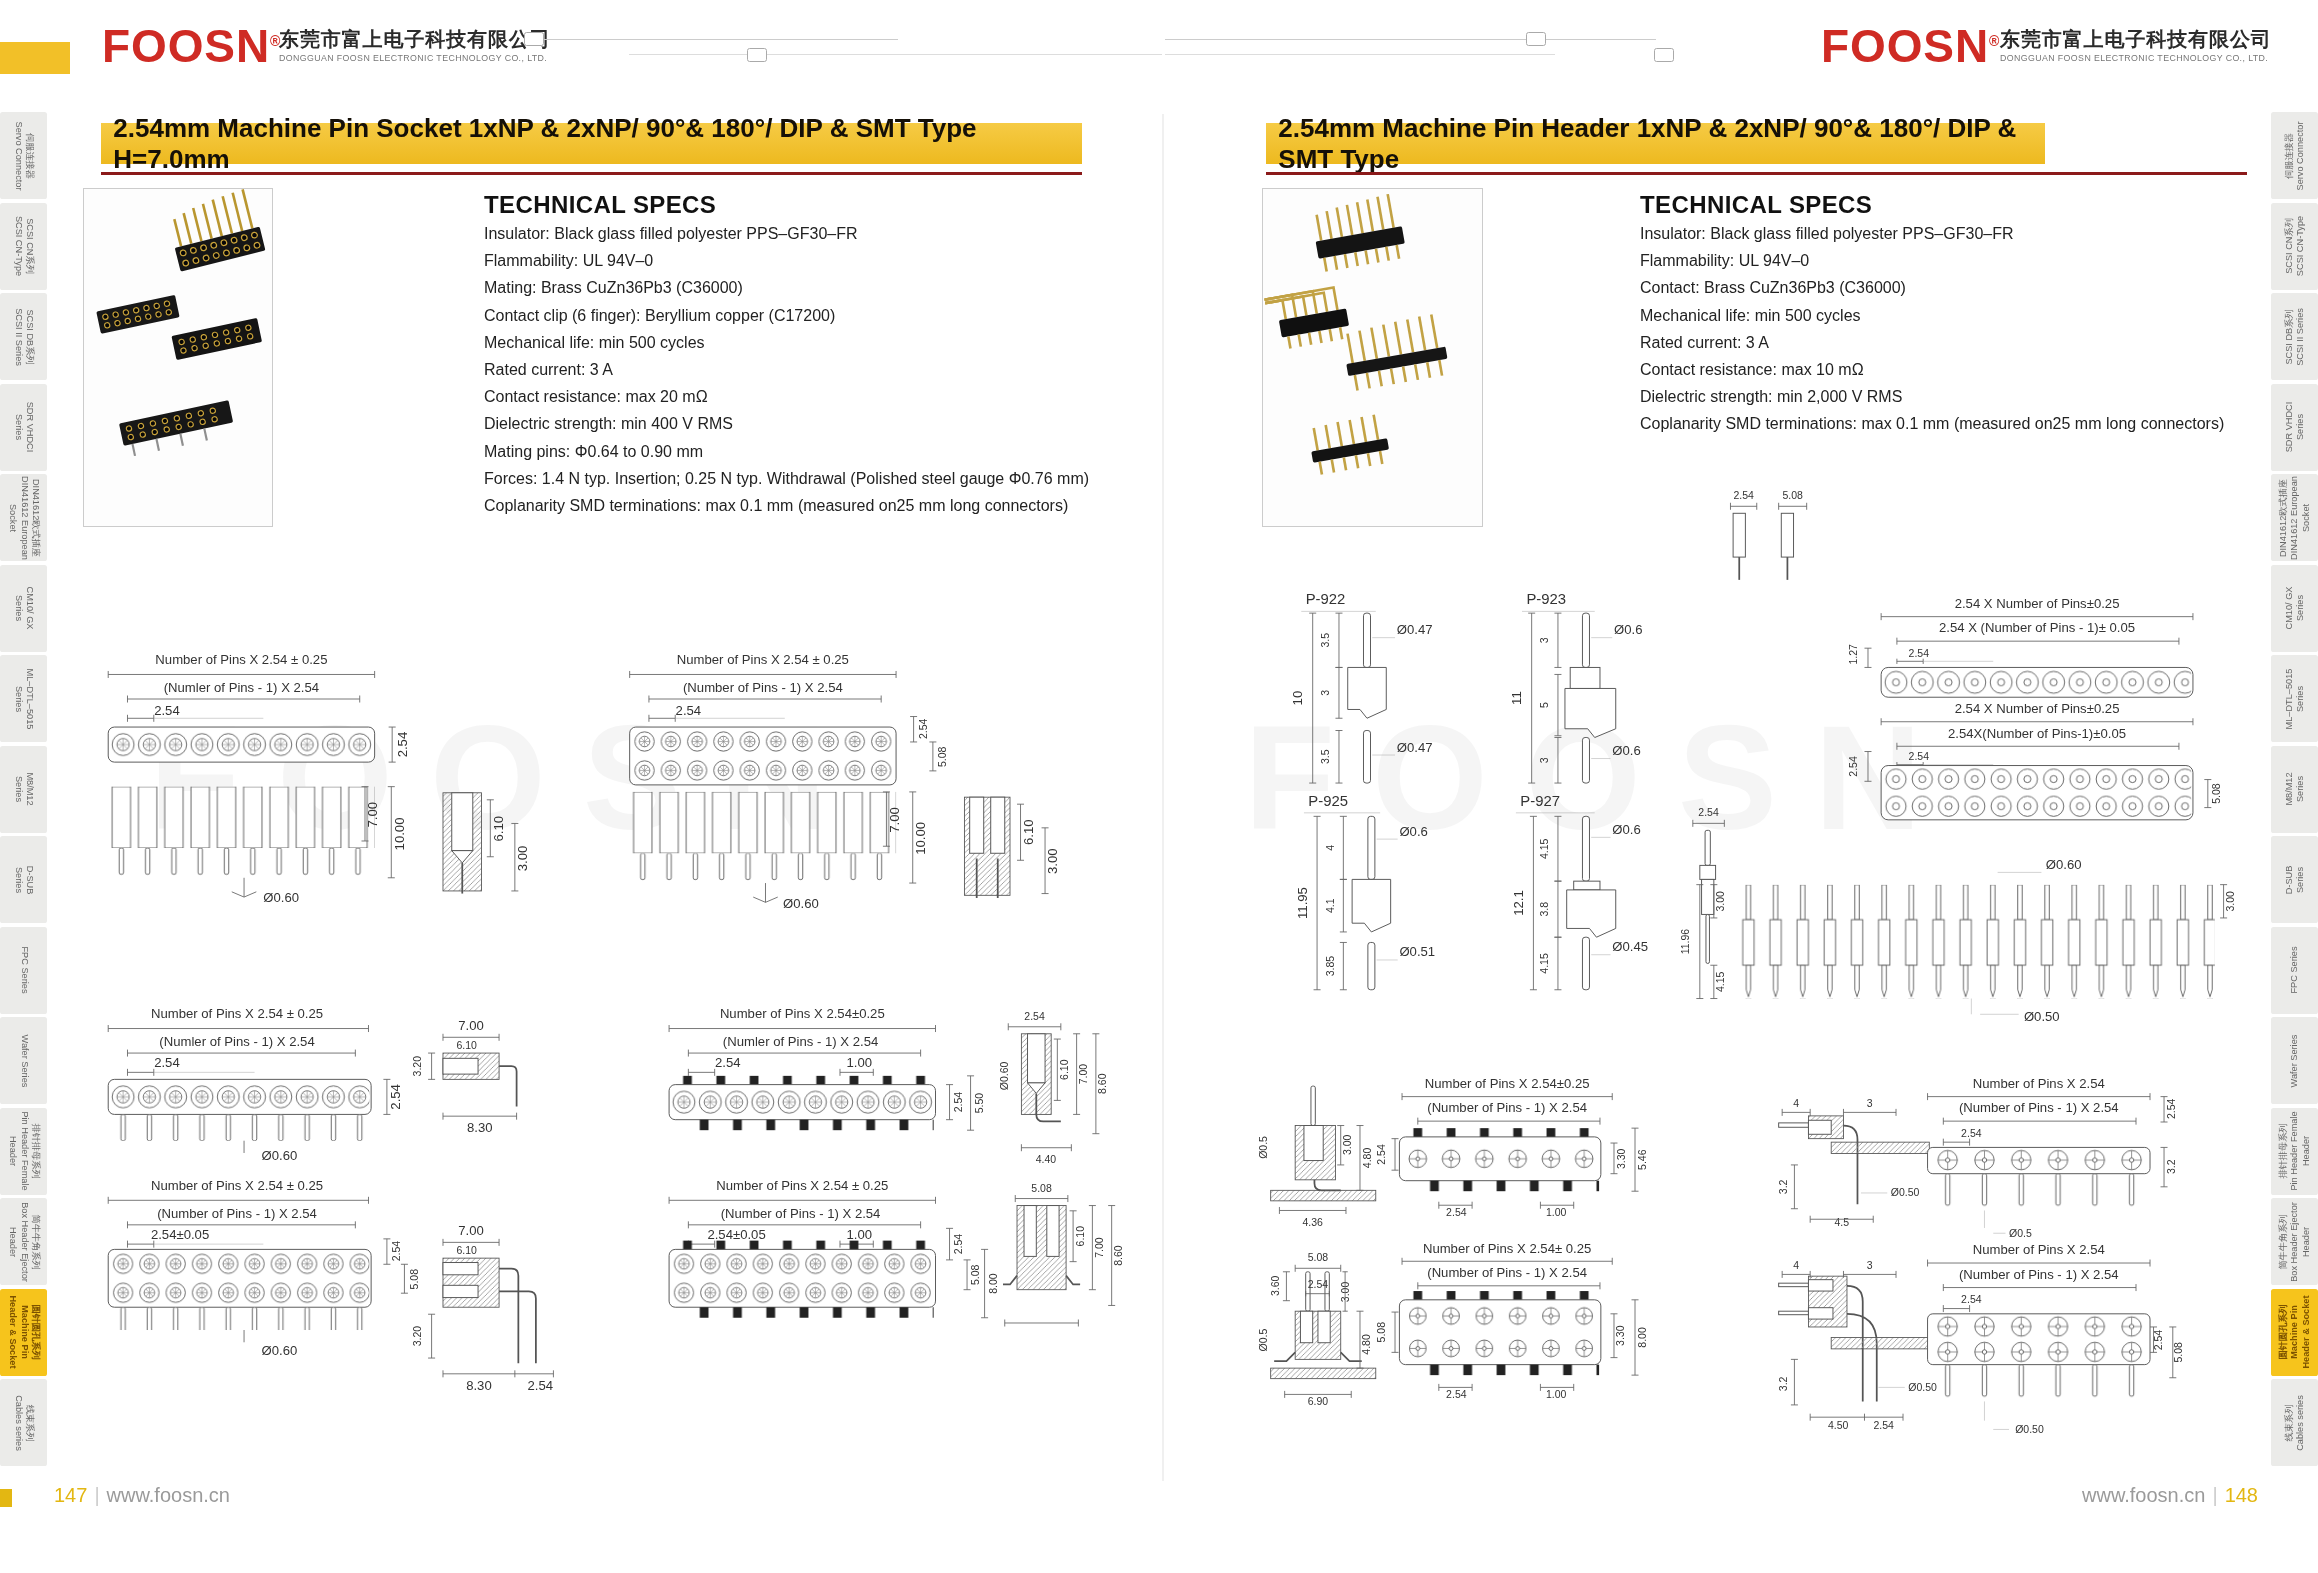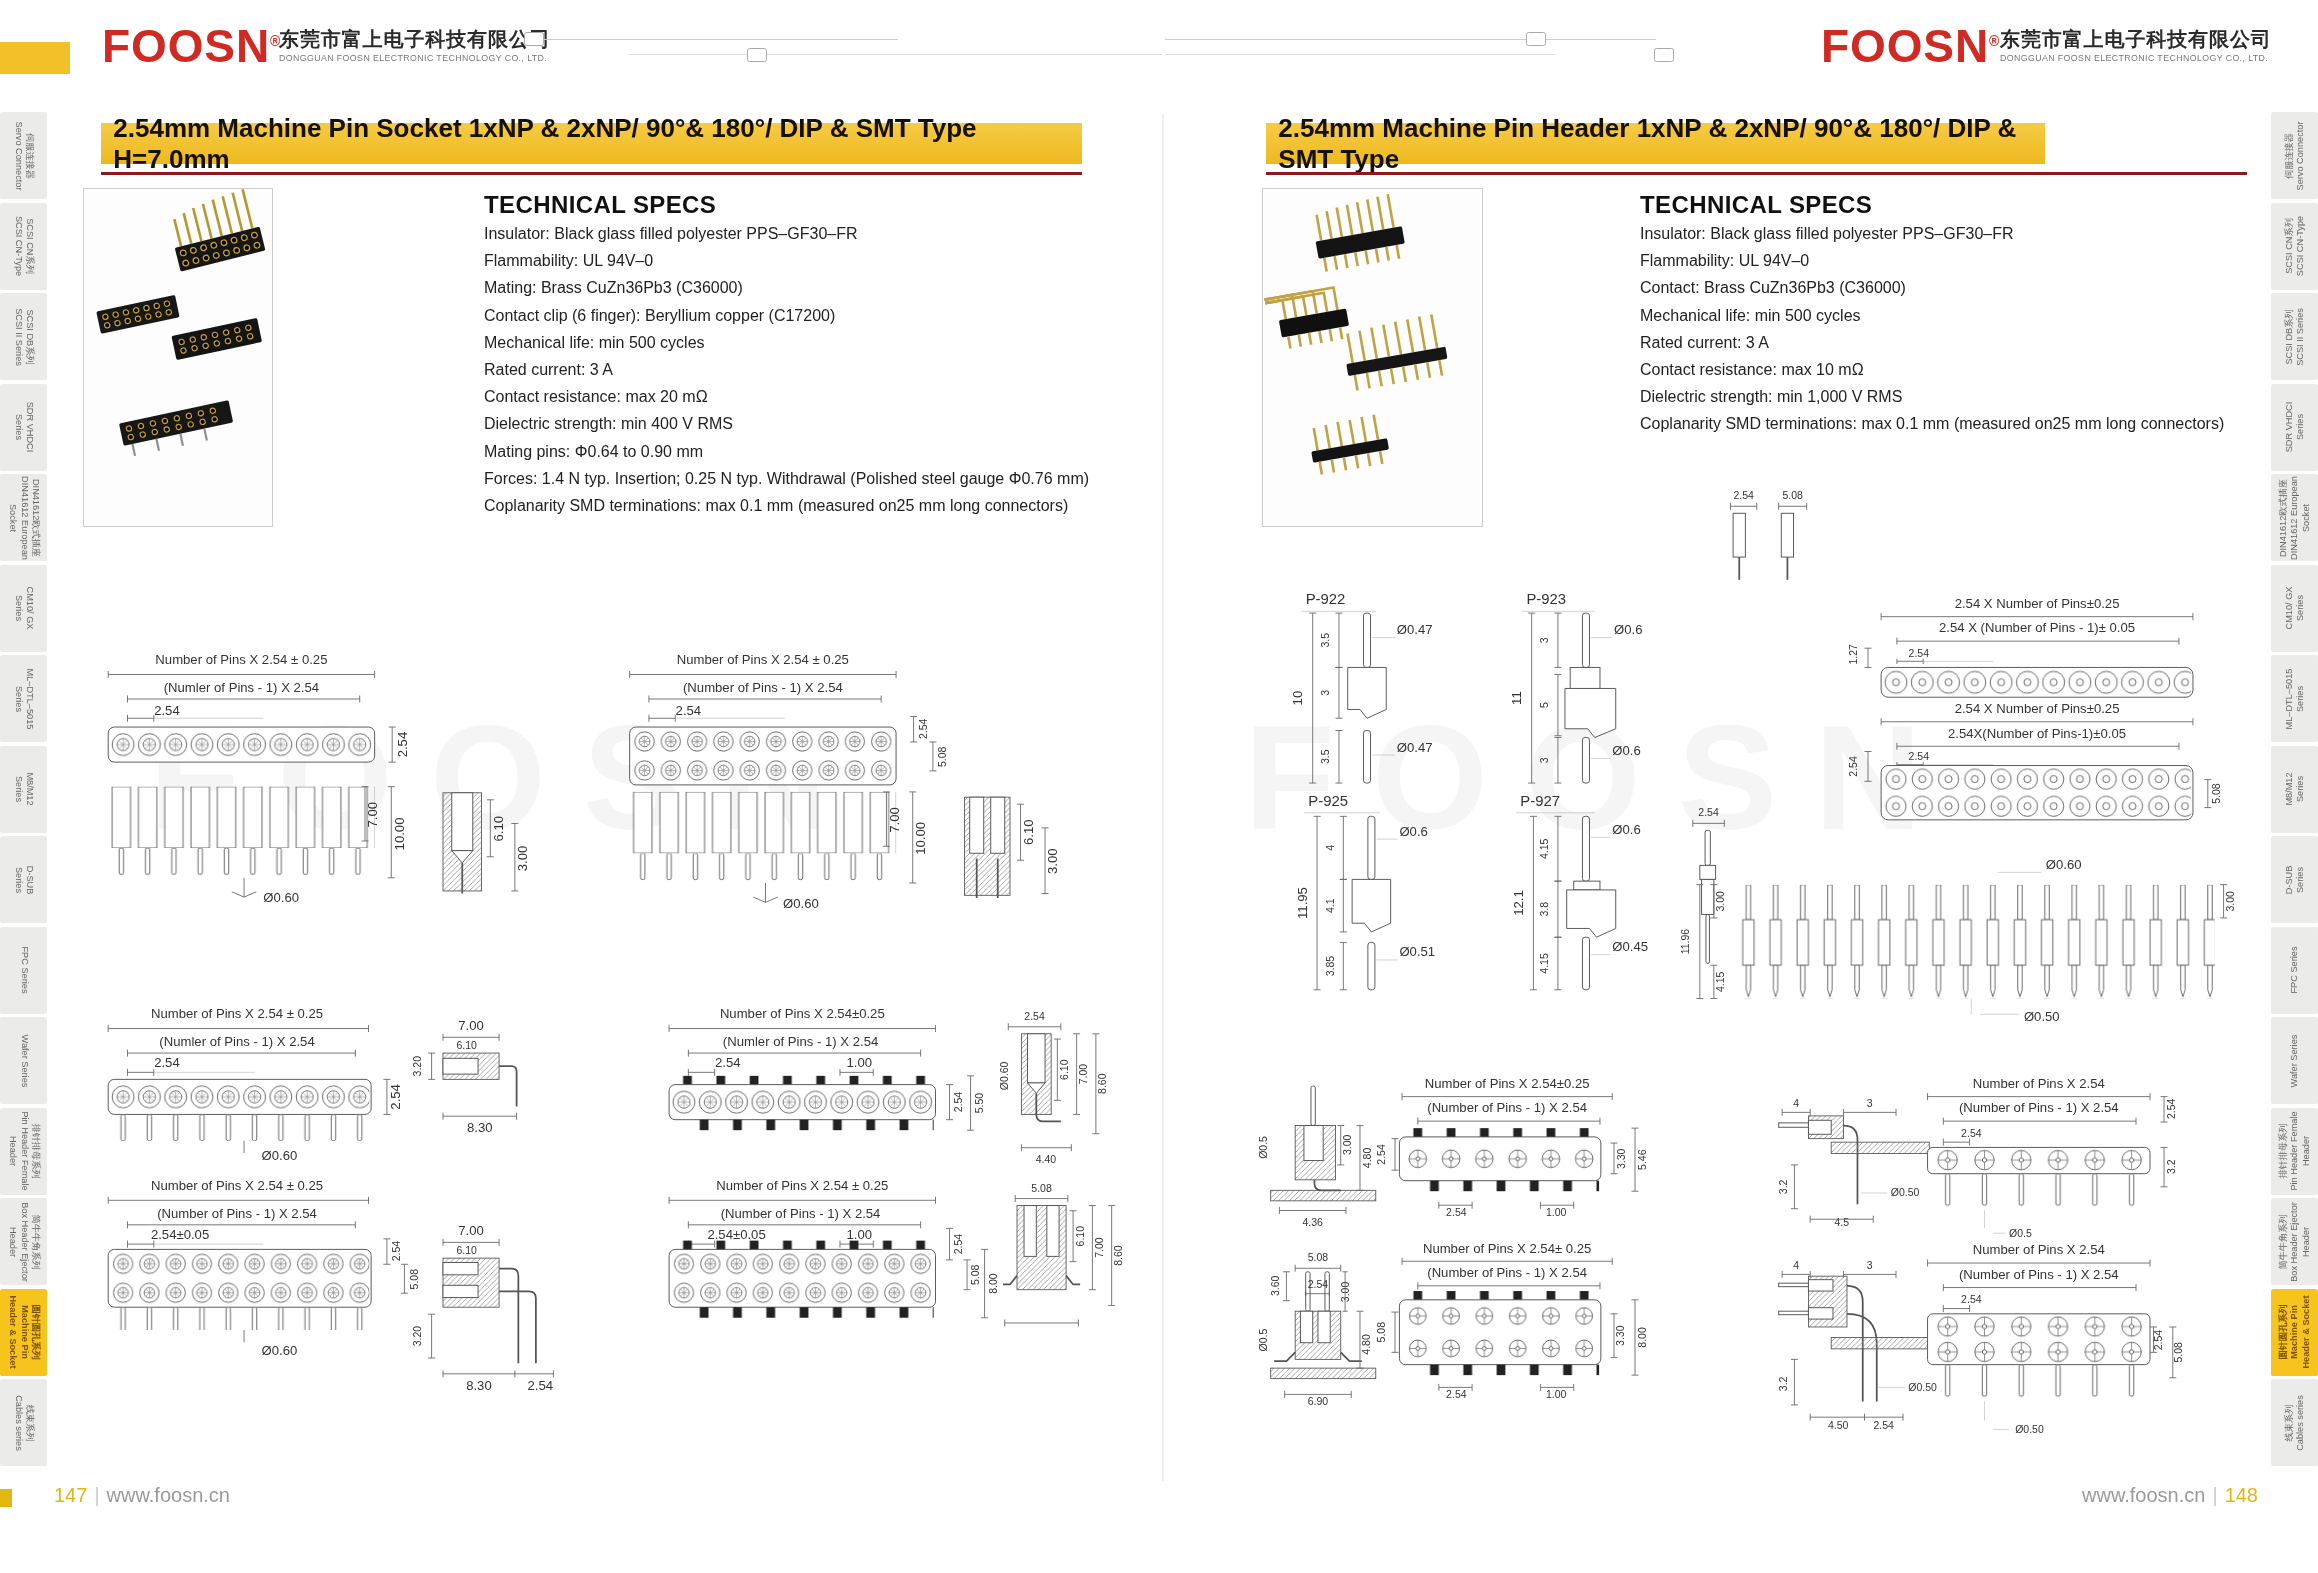--- a/index.html
+++ b/index.html
@@ -514,21 +514,21 @@
   <div class="abs" style="left:1640px;top:191px;width:613px;">
     <div class="specs-h">TECHNICAL SPECS</div>
     <div>
 
     <div class="spec-line">Insulator: Black glass filled polyester PPS–GF30–FR</div>
         <div class="spec-line">Flammability: UL 94V–0</div>
         <div class="spec-line">Contact: Brass CuZn36Pb3 (C36000)</div>
         <div class="spec-line">Mechanical life:  min 500 cycles</div>
         <div class="spec-line">Rated current: 3 A</div>
         <div class="spec-line">Contact resistance: max 10 mΩ</div>
-        <div class="spec-line">Dielectric strength: min 1,000 V RMS</div>
+        <div class="spec-line">Dielectric strength: min 2,000 V RMS</div>
         <div class="spec-line">Coplanarity SMD terminations: max 0.1 mm (measured on25 mm long connectors)</div>
       </div>
   </div>
 
   <svg class="abs" style="left:53px;top:613px;" width="1113" height="789" viewBox="0 0 1270 900">
     <defs>
       <pattern id="pSockA" width="30" height="40" patternUnits="userSpaceOnUse">
         <circle cx="15" cy="20" r="12.5" fill="#fff" stroke="#555"></circle>
           <circle cx="15" cy="20" r="7" fill="#fff" stroke="#666"></circle>
         <path d="M8 20h14M15 13v14M10 15l10 10M20 15l-10 10" stroke="#888" stroke-width=".7"></path>

